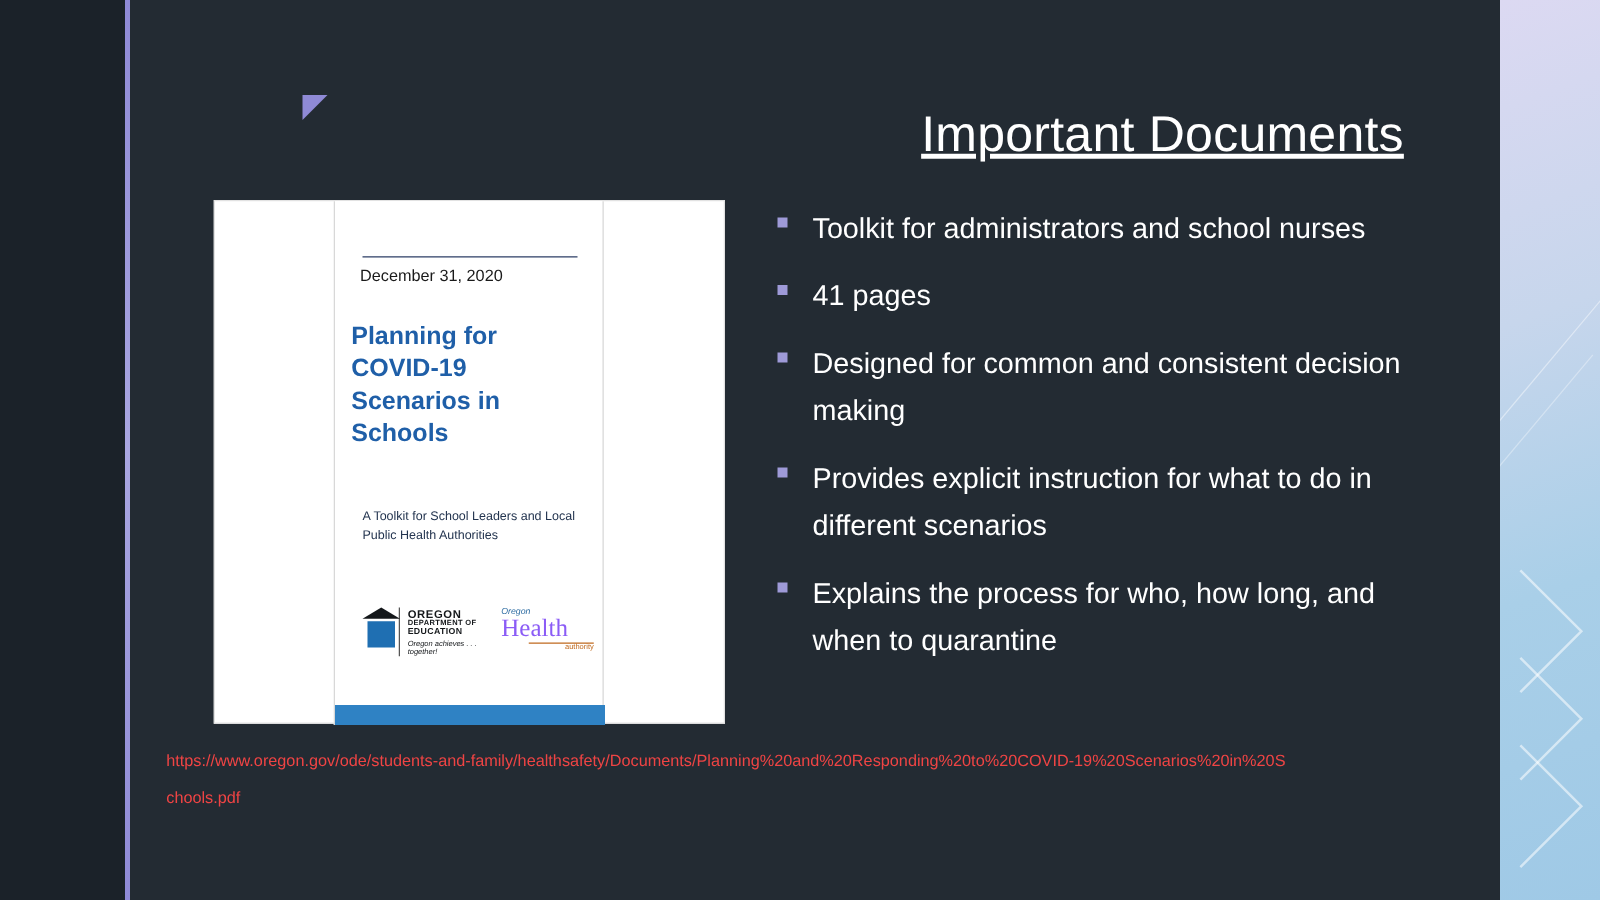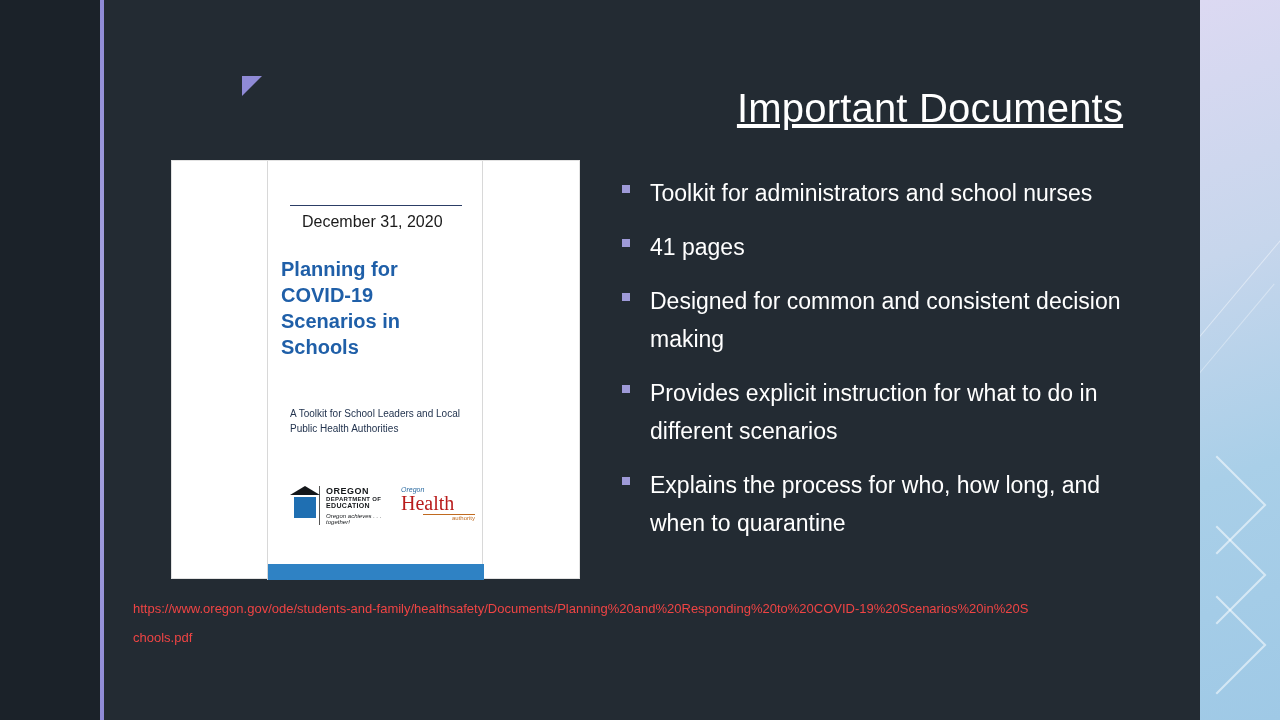--- a/index.html
+++ b/index.html
@@ -61,21 +61,21 @@
     position: absolute; left: 620px; top: 86px; width: 620px;
     color: #ffffff;
     font-size: 40px;
     font-weight: normal;
     text-align: center;
     letter-spacing: 0.2px;
     text-decoration: underline;
   }
   
   .bullets {
-    position: absolute; left: 622px; top: 174px; width: 520px;
+    position: absolute; left: 622px; top: 163px; width: 520px;
   }
   .bullet-row {
     display: flex;
     align-items: flex-start;
     margin-bottom: 16px;
   }
   .bullet-mark {
     flex: 0 0 auto;
     width: 8px; height: 8px;
     background: #9e9ad8;
@@ -100,22 +100,22 @@
     width: 216px; height: 419px;
     background: #ffffff;
     border-left: 1px solid #d8d8d8;
     border-right: 1px solid #d8d8d8;
   }
   .doc-rule {
     position: absolute; left: 22px; top: 44px; width: 172px;
     border-top: 1px solid #2c3e66;
   }
   .doc-date {
-    position: absolute; left: 34px; top: 52px;
-    font-size: 16px; color: #1a1a1a;
+    position: absolute; left: 20px; top: 52px;
+    font-size: 13px; color: #1a1a1a;
     font-family: "Liberation Sans", sans-serif;
   }
   .doc-head {
     position: absolute; left: 13px; top: 95px; width: 180px;
     font-size: 20px; line-height: 26px;
     font-weight: bold; color: #1f5fa8;
   }
   .doc-sub {
     position: absolute; left: 22px; top: 245px; width: 175px;
     font-size: 10px; line-height: 15px;
@@ -140,21 +140,21 @@
     position: absolute; top: 11px; left: 4px;
     width: 22px; height: 21px; background: #1f6fb2;
   }
   .ode-text { border-left: 1px solid #555; padding-left: 6px; }
   .ode-text .l1 { font-size: 9px; font-weight: bold; color: #14171a; letter-spacing: .5px; }
   .ode-text .l2 { font-size: 6px; font-weight: bold; color: #14171a; letter-spacing: .3px; }
   .ode-text .l3 { font-size: 7px; font-weight: bold; color: #14171a; letter-spacing: .3px; }
   .ode-tag { font-size: 6px; color: #14171a; margin-top: 4px; font-style: italic; }
   .oha-logo { text-align: left; }
   .oha-logo .small { font-size: 7px; color: #2d6ca2; font-style: italic; }
-  .oha-logo .big { font-size: 20px; color: #b91c1c; font-family: "Liberation Serif", serif; line-height: 20px; }
+  .oha-logo .big { font-size: 20px; color: #8b5cf6; font-family: "Liberation Serif", serif; line-height: 20px; }
   .oha-logo .rule { border-top: 1px solid #c06a1f; width: 52px; margin-top: 1px; margin-left: 22px; }
   .oha-logo .auth { font-size: 6px; color: #c06a1f; text-align: right; width: 74px; }
   .doc-footer-bar {
     position: absolute; left: 0; bottom: 0; width: 216px; height: 16px;
     background: #2f82c4;
   }
   
   .url {
     position: absolute; left: 133px; top: 594px; width: 900px;
     color: #ef4444;

